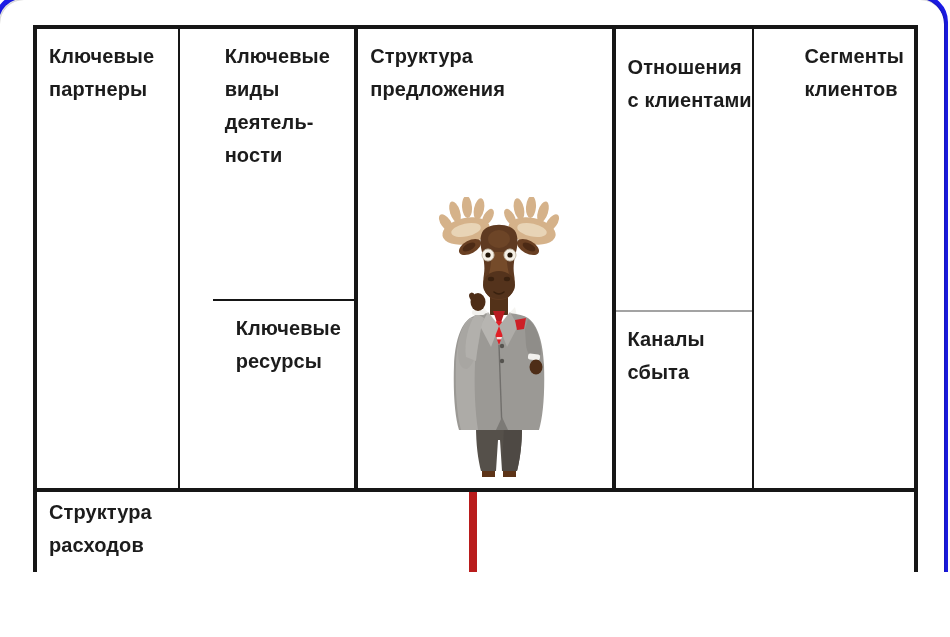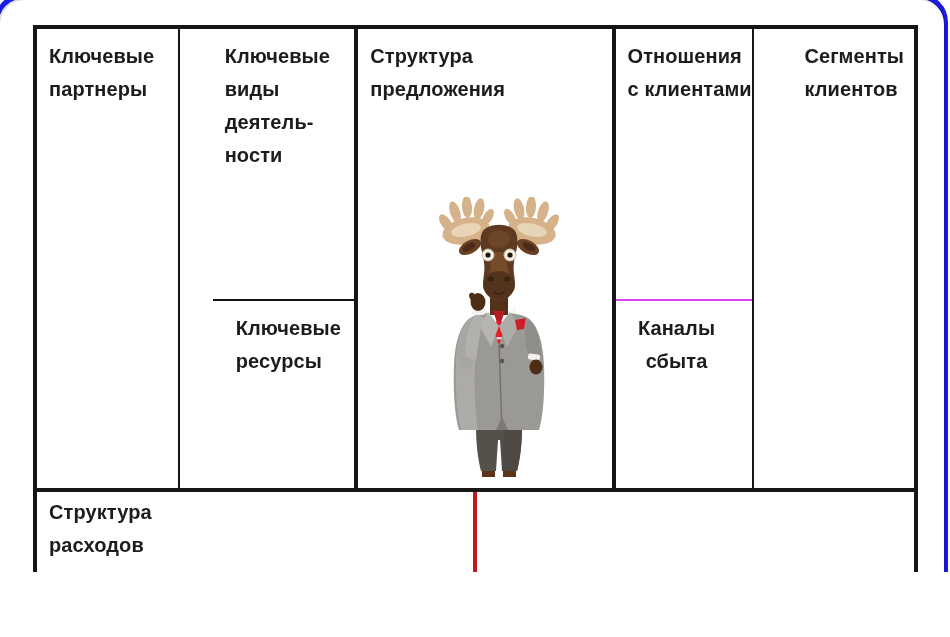--- a/index.html
+++ b/index.html
@@ -40,25 +40,25 @@
   }
   .bmc-top { display: flex; height: 459px; }
   .c1 { width: 152px; border-right: 2px solid #161616; box-sizing: border-box; }
   .c2 { width: 155px; border-right: 4px solid #161616; box-sizing: border-box;
         display: flex; flex-direction: column; margin-left: 33px; }
   .c2a { height: 272px; border-bottom: 2px solid #161616; box-sizing: border-box; }
   .c2b { flex: 1; padding-left: 11px; }
   .c3 { width: 274px; border-right: 4px solid #161616; box-sizing: border-box; position: relative; }
   .c4 { width: 148px; border-right: 2px solid #161616; box-sizing: border-box;
         display: flex; flex-direction: column; }
-  .c4a { height: 272px; border-bottom: 2px solid #d946ef; box-sizing: border-box; }
-  .c4b { flex: 1; text-align: center; }
+  .c4a { height: 272px; border-bottom: 2px solid #a3a3a3; box-sizing: border-box; margin-top: 11px; }
+  .c4b { flex: 1; }
   .c5 { flex: 1; padding-left: 38px; }
   .bmc-bottom { flex: 1; border-top: 4px solid #161616; display: flex; }
-  .cost { width: 440px; border-right: 4px solid #b91c1c; box-sizing: border-box; }
+  .cost { width: 440px; border-right: 8px solid #b91c1c; box-sizing: border-box; }
   .revenue { flex: 1; }
 
   .lbl {
     padding: 11px 10px 0 12px;
     font-size: 20px;
     line-height: 33px;
     font-weight: 700;
     color: #1c1c1c;
     letter-spacing: 0.1px;
   }

